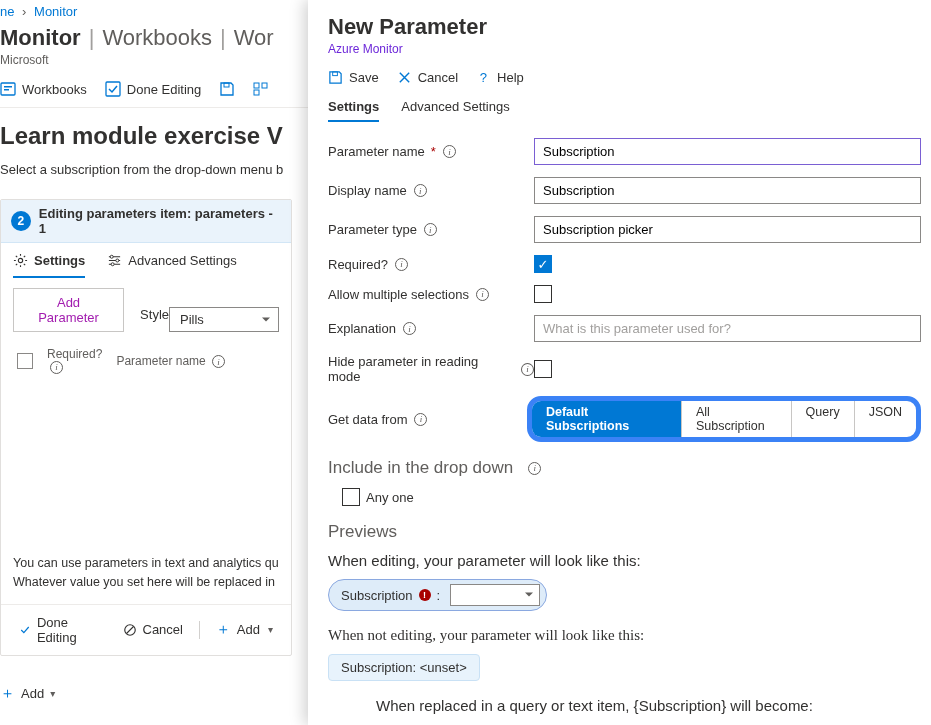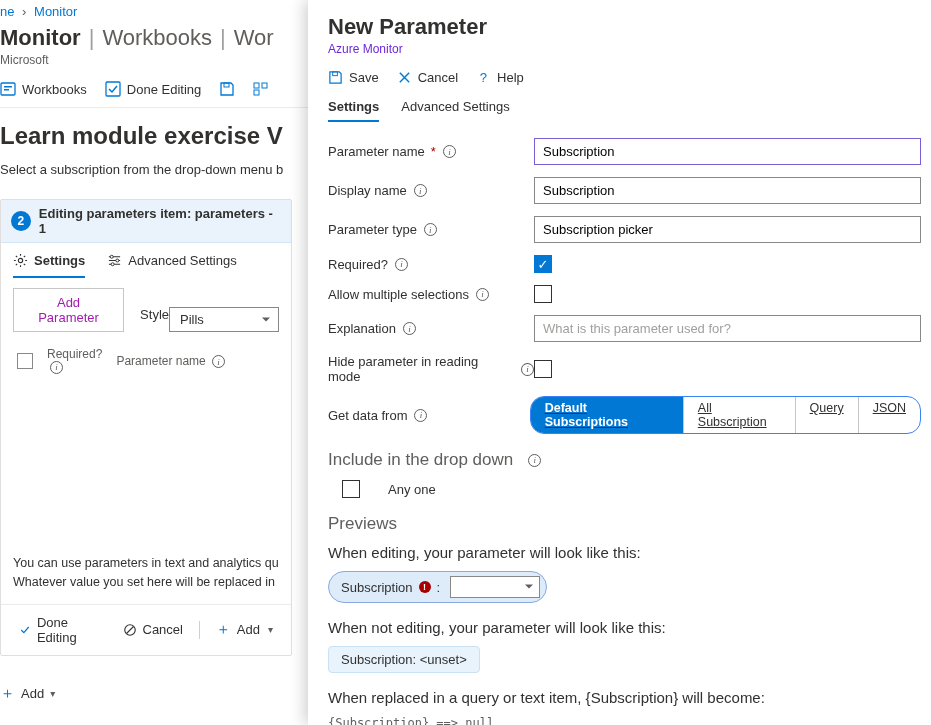--- a/index.html
+++ b/index.html
@@ -73,21 +73,21 @@
 .frow { display: flex; align-items: center; margin-bottom: 12px; }
 .frow .flabel { width: 206px; font-size: 13px; display: flex; align-items: center; gap: 4px; }
 .frow .flabel .req { color: #a80000; margin-left: 2px; }
 .finput { flex: 1; border: 1px solid #8a8886; padding: 5px 8px; font-size: 13px; background: #fff; }
 .finput.primary { border: 1px solid #7a5fd3; }
 .finput::placeholder { color: #a19f9d; }
 .fcheck { width: 18px; height: 18px; border: 1px solid #323130; display: flex; align-items: center; justify-content: center; }
 .fcheck.checked { background: #0078d4; border-color: #0078d4; color: #fff; }
 .fcheck.checked::after { content: "✓"; font-size: 13px; }
 
-.pills { display: flex; border: 1px solid #3b82f6; border-radius: 14px; overflow: hidden; width: fit-content; text-decoration: underline; }
+.pills { display: flex; border: 5px solid #3b82f6; border-radius: 14px; overflow: hidden; width: fit-content; }
 .pill { padding: 4px 14px; font-size: 12.5px; cursor: pointer; border-left: 1px solid #c8c6c4; }
 .pill:first-child { border-left: none; }
 .pill.active { background: #0078d4; color: #fff; font-weight: 600; }
 
 .section-h { font-size: 17px; font-weight: 300; color: #605e5c; margin: 16px 0 10px 0; display: flex; align-items: center; gap: 12px; }
 .preview-text { font-size: 15px; margin-bottom: 10px; }
 
 .preview-pill { display: inline-flex; align-items: center; gap: 6px; background: #deecf9; border: 1px solid #8aa8e0; border-radius: 16px; padding: 4px 6px 4px 12px; font-size: 13px; }
 .preview-pill.static { background: #e8f3fc; border: 1px solid #c9e1f5; padding: 5px 12px; border-radius: 4px; }
 .preview-pill .err { width: 12px; height: 12px; border-radius: 50%; background: #a80000; color: #fff; display: inline-flex; align-items: center; justify-content: center; font-size: 9px; font-weight: bold; }
@@ -320,32 +320,32 @@
       <div class="pill">All Subscription</div>
       <div class="pill">Query</div>
       <div class="pill">JSON</div>
     </div>
   </div>
 
   <div class="section-h">
       <span>Include in the drop down</span>
       <span class="info-icon">i</span>
     </div>
-  <div style="display:flex;align-items:center;gap:28px;margin-left:14px;margin-bottom:8px;">
+  <div style="display:flex;align-items:center;gap:6px;margin-left:14px;margin-bottom:8px;">
     <div class="fcheck"></div>
     <span>Any one</span>
   </div>
 
   <div class="section-h">Previews</div>
   <div class="preview-text">When editing, your parameter will look like this:</div>
   <div class="preview-pill">
     <span>Subscription</span>
     <span class="err">!</span>
     <span>:</span>
     <div class="dd"></div>
   </div>
 
-  <div class="preview-text" style="margin-top:16px;">When not editing, your parameter will look like this:</div>
+  <div class="preview-text" style="margin-top:16px;font-family:Liberation Serif, serif;">When not editing, your parameter will look like this:</div>
   <div class="preview-pill static">Subscription: &lt;unset&gt;</div>
 
-  <div class="preview-text" style="margin-top:16px;">When replaced in a query or text item, {Subscription} will become:</div>
+  <div class="preview-text" style="margin-top:16px;margin-left:48px;">When replaced in a query or text item, {Subscription} will become:</div>
   <div class="code">{Subscription} ==&gt; null</div>
 </div>
 
 </body></html>

